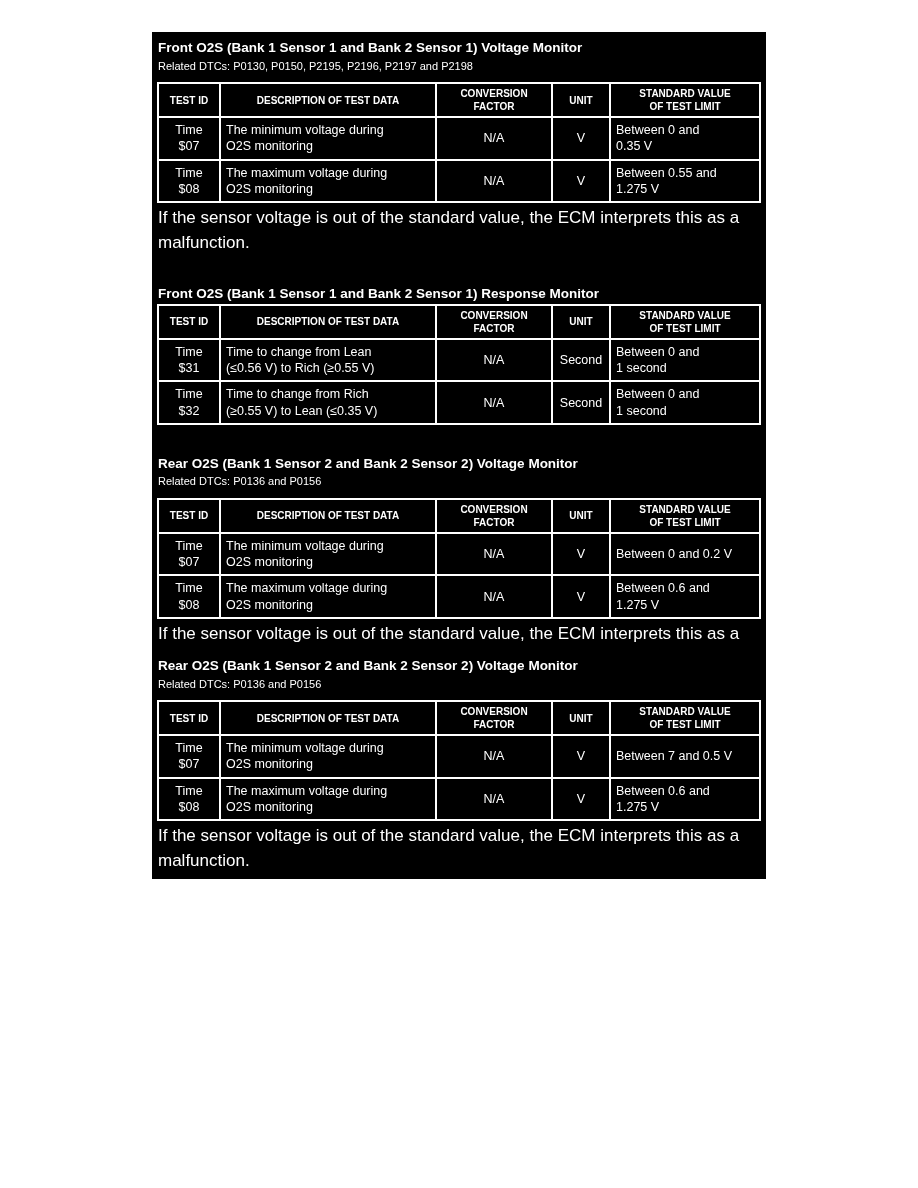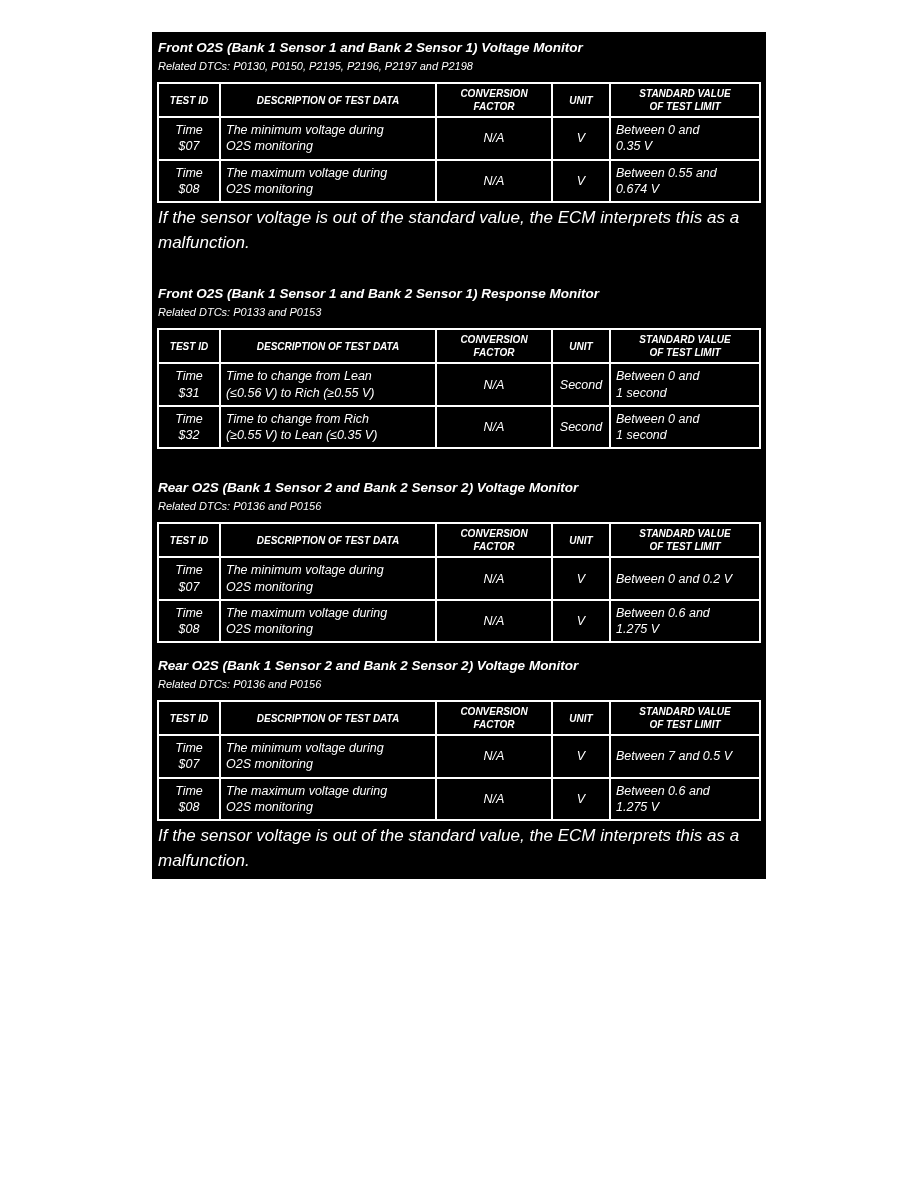--- a/index.html
+++ b/index.html
@@ -3,21 +3,20 @@
 <meta charset="utf-8">
 <style>
   html, body { margin: 0; padding: 0; background: #ffffff; }
   body { font-family: "Liberation Sans", sans-serif; }
   .page {
     position: relative;
     width: 918px;
     height: 1188px;
     background: #ffffff;
     overflow: hidden;
-    font-style: italic;
   }
   .panel {
     position: absolute;
     left: 152px;
     width: 614px;
     background: #000000;
     color: #ffffff;
     padding: 5px 5px 6px 5px;
     box-sizing: border-box;
   }
@@ -111,30 +110,29 @@
 0.35 V</td>
           </tr>
           <tr>
             <td class="center">Time
 $08</td>
             <td>The maximum voltage during
 O2S monitoring</td>
             <td class="center">N/A</td>
             <td class="center">V</td>
             <td>Between 0.55 and
-0.674 V</td>
+1.275 V</td>
           </tr>
         </tbody>
       </table>
       <div class="footnote">If the sensor voltage is out of the standard value, the ECM interprets this as a malfunction.</div>
     </div>
 
     <div class="section">
       <div class="title">Front O2S (Bank 1 Sensor 1 and Bank 2 Sensor 1) Response Monitor</div>
-      <div class="dtcs">Related DTCs: P0133 and P0153</div>
       <table>
         <colgroup>
             <col class="c-testid">
             <col class="c-desc">
             <col class="c-conv">
             <col class="c-unit">
             <col>
           </colgroup>
         <thead>
           <tr>

